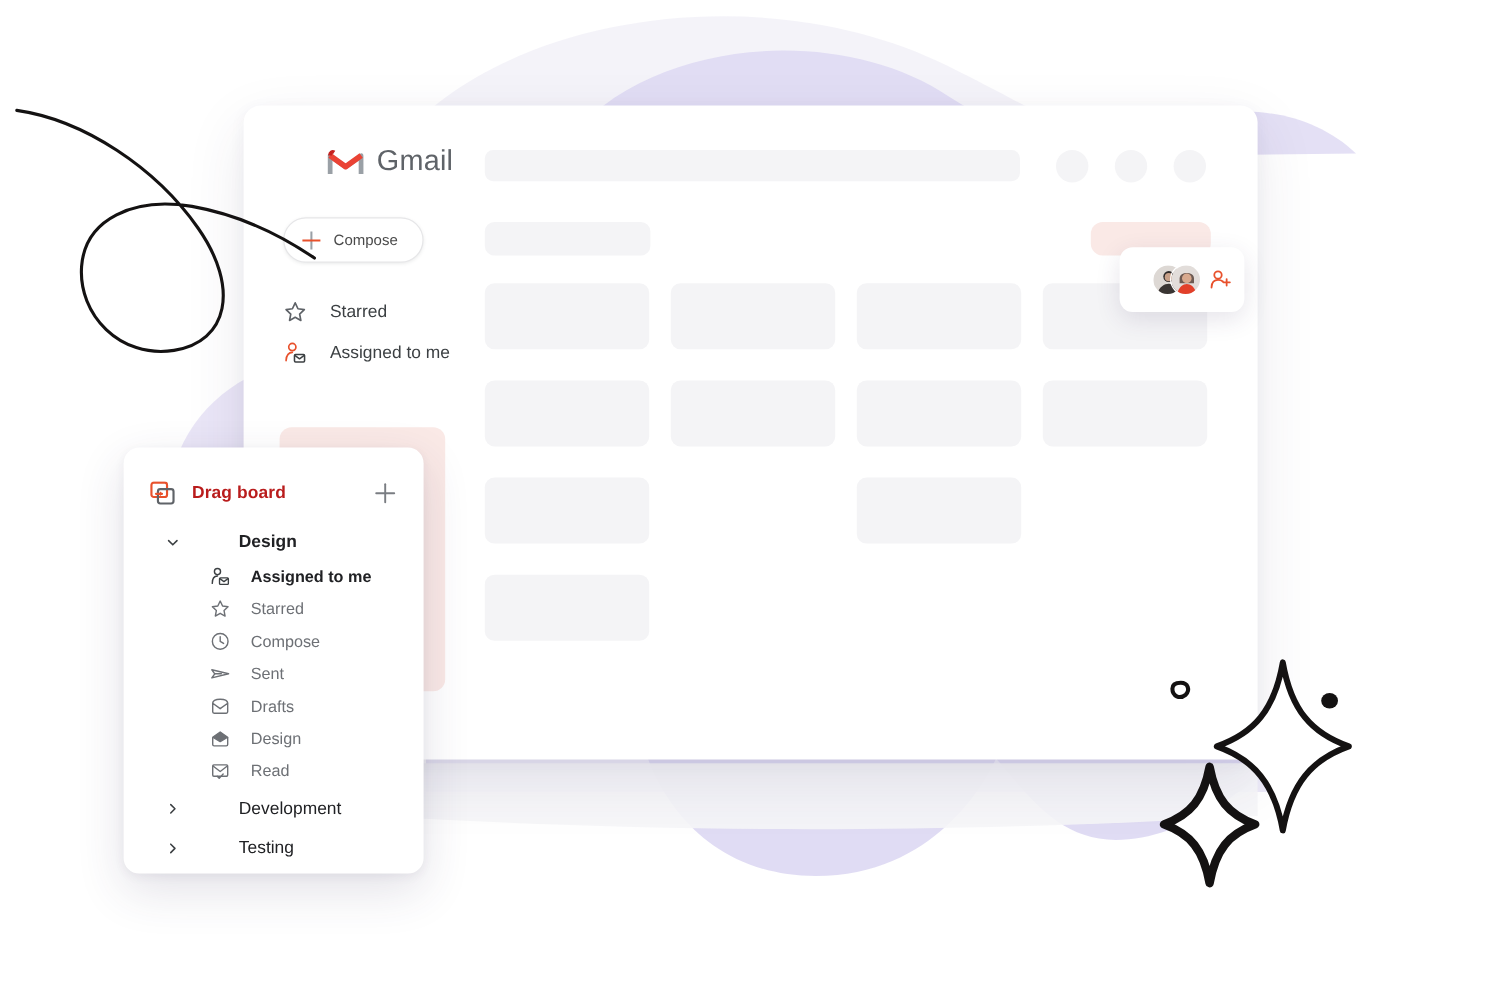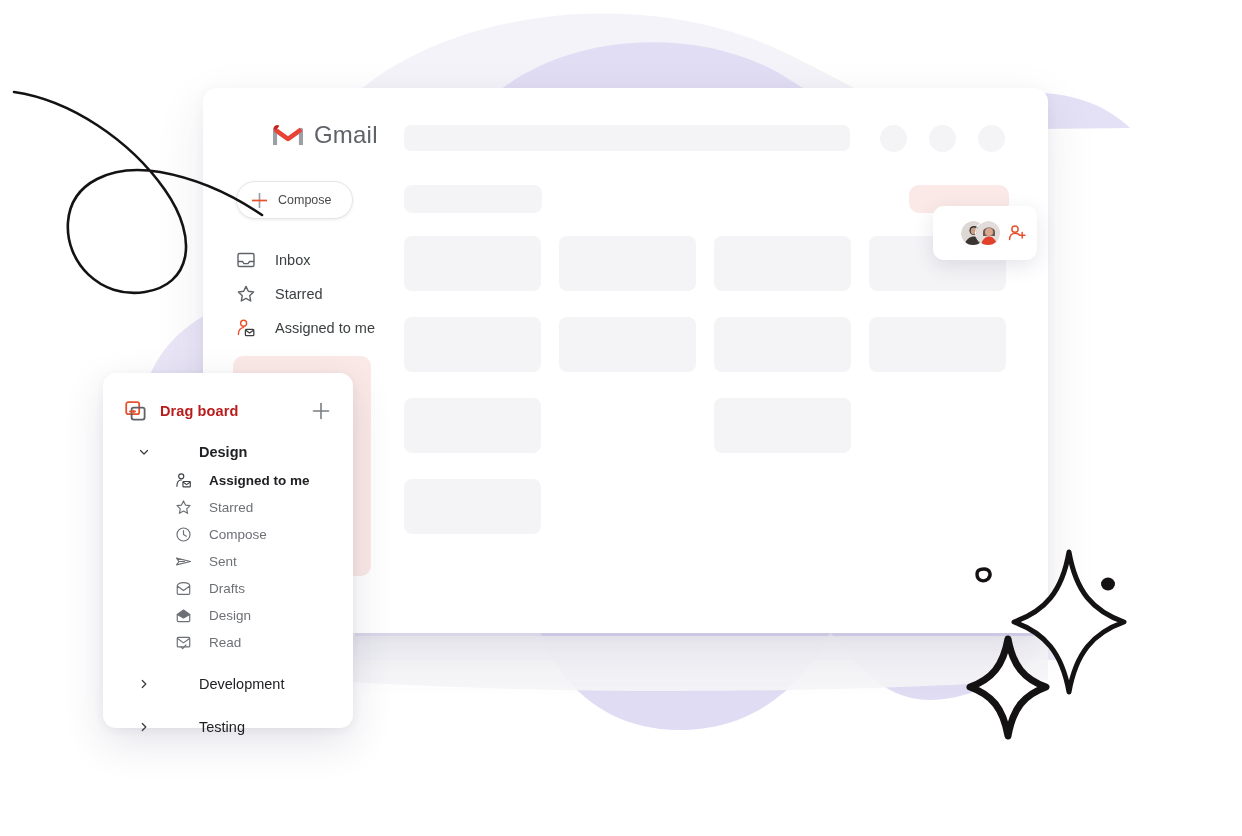--- a/index.html
+++ b/index.html
@@ -172,21 +172,21 @@
 
   .group-row {
     display: flex;
     align-items: center;
     height: 30px;
     padding-left: 55px;
     margin-top: 14px;
     cursor: pointer;
     gap: 41px;
   }
-  .group-row.collapsed { margin-top: 13px; }
+  .group-row.collapsed { margin-top: 3px; }
   .group-caret {
     width: 12px; height: 12px;
     margin-left: -20px;
     margin-right: 8px;
     flex: none;
   }
   .group-name {
     font-size: 14.5px;
     color: #202124;
   }
@@ -249,27 +249,20 @@
     <div class="compose-btn">
       <svg width="19" height="19" viewBox="0 0 19 19">
         <line x1="9.5" y1="2" x2="9.5" y2="17" stroke="#9aa0a6" stroke-width="1.7"></line>
         <line x1="2" y1="9.5" x2="17" y2="9.5" stroke="#e8512c" stroke-width="1.7"></line>
       </svg>
       <span class="compose-label">Compose</span>
     </div>
 
     <div class="nav-list">
 
-      <div class="nav-item">
-        <svg class="nav-ico" viewBox="0 0 20 20">
-          <rect x="2" y="3.5" width="16" height="13" rx="1.6" fill="none" stroke="#5f6368" stroke-width="1.4"></rect>
-          <path d="M2 11.5 L6.5 11.5 L8 13.6 L12 13.6 L13.5 11.5 L18 11.5" fill="none" stroke="#5f6368" stroke-width="1.4" stroke-linejoin="round"></path>
-        </svg>
-        <span class="nav-label">Inbox</span>
-      </div>
 
       <div class="nav-item">
         <svg class="nav-ico" viewBox="0 0 20 20">
           <path d="M10 2.4 L12.3 7.3 L17.6 8 L13.7 11.7 L14.7 17 L10 14.4 L5.3 17 L6.3 11.7 L2.4 8 L7.7 7.3 Z" fill="none" stroke="#5f6368" stroke-width="1.4" stroke-linejoin="round"></path>
         </svg>
         <span class="nav-label">Starred</span>
       </div>
 
       <div class="nav-item">
         <svg class="nav-ico" viewBox="0 0 20 20">

